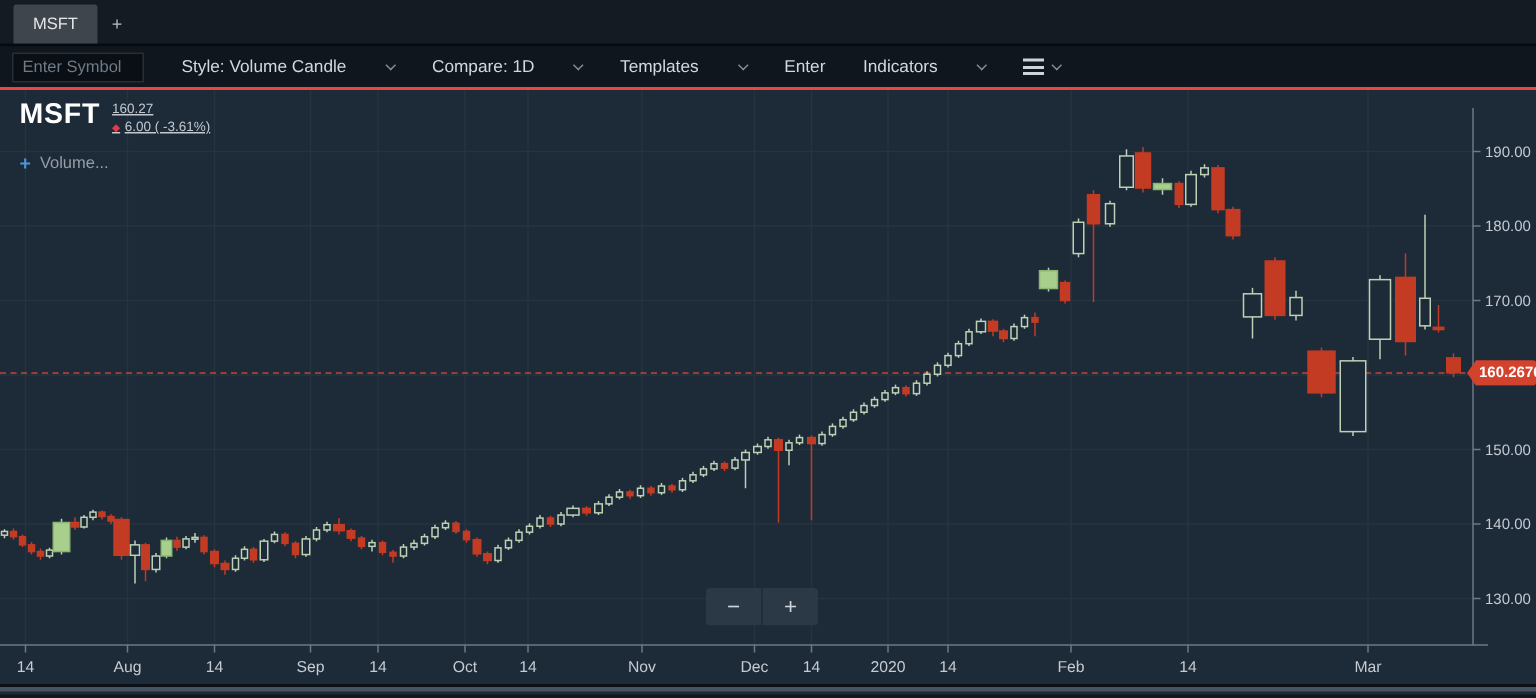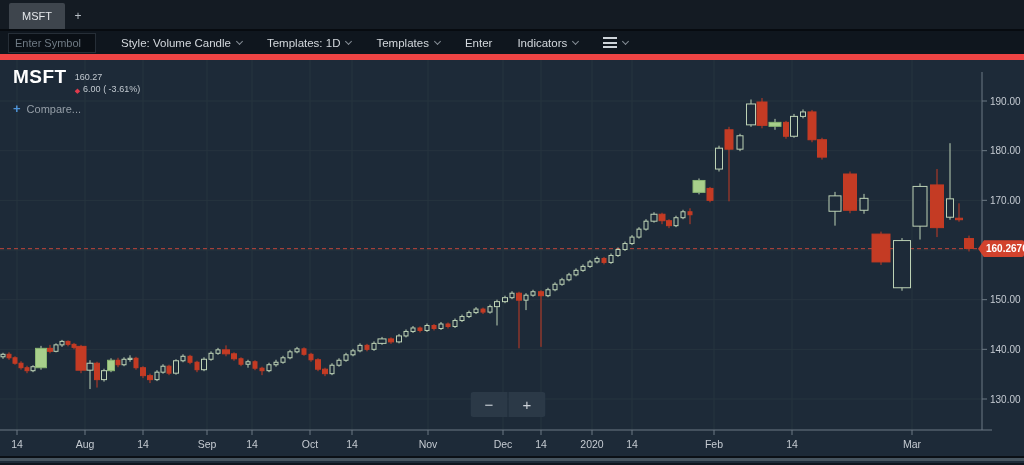--- a/index.html
+++ b/index.html
@@ -7,37 +7,37 @@
               font-family:"Liberation Sans", sans-serif; }
 
   
   .tabbar { height:31px; background:#141b23; display:flex; align-items:flex-end; border-bottom:2px solid #070b10; }
   .tab { margin-left:9px; height:26px; background:#3e454d; color:#e4e7ea; font-size:11px;
          display:flex; align-items:center; padding:0 13px; border-radius:2px 2px 0 0; }
   .newtab { width:26px; height:26px; color:#b9bfc6; font-size:12px; display:flex;
             align-items:center; justify-content:center; cursor:default; }
 
   
-  .toolbar { height:29px; background:#0f161e; display:flex; align-items:center; border-bottom:6px solid #ef4444; }
+  .toolbar { height:29px; background:#0f161e; display:flex; align-items:center; border-bottom:2px solid #ef4444; }
   .symbol-input { margin-left:8px; width:88px; height:20px; background:#0a0f15; border:1px solid #262e37;
                   color:#c7ced5; font-size:11px; padding:0 6px; outline:none; }
   .symbol-input::placeholder { color:#6f7a84; }
-  .tb-item { margin-left:25px; display:flex; align-items:center; color:#d3d8dd; font-size:11.5px; cursor:default; }
+  .tb-item { margin-left:25px; display:flex; align-items:center; color:#d3d8dd; font-size:11.5px; cursor:default;gap:21px; }
   .chev { width:5px; height:5px; border-right:1.5px solid #858d96; border-bottom:1.5px solid #858d96;
           transform:rotate(45deg); margin-left:6px; margin-top:-3px; display:inline-block; }
   .burger { display:inline-flex; flex-direction:column; gap:2.5px; margin-left:25px; }
   .burger i { display:block; width:14px; height:2px; background:#cdd3d9; }
 
   
   .chart { position:relative; width:1024px; height:403px; background:#1d2a38; }
   .chart svg { position:absolute; left:0; top:0; }
 
   .hdr { position:absolute; left:13px; top:6px; display:flex; align-items:flex-start; }
   .hdr .sym { color:#ffffff; font-size:19px; font-weight:bold; letter-spacing:.5px; }
-  .hdr .quote { margin-left:8px; margin-top:6px; font-size:9px; color:#c2c9d0; line-height:1.3; }
+  .hdr .quote { margin-left:8px; margin-top:1px; font-size:9px; color:#c2c9d0; line-height:1.3;text-decoration:underline; }
   .hdr .chg { display:flex; align-items:flex-end; }
   .diamond { color:#e13a4c; font-size:7px; margin-right:3px; }
 
   .compare { position:absolute; left:13px; top:41px; display:flex; align-items:center; cursor:default; }
   .compare .plus { color:#4f94d9; font-size:13px; font-weight:bold; }
   .compare .lbl { color:#959ea7; font-size:11px; margin-left:6px; }
 
   .zoomctl { position:absolute; left:508px; top:332px; transform:translateX(-50%);
              display:flex; gap:1px; border-radius:3px; overflow:hidden; }
   .zbtn { width:37px; height:25px; background:#2b3947; color:#cdd3d9; font-size:15px;
@@ -61,21 +61,21 @@
   <div class="newtab">+</div>
 </div>
 
 <div class="toolbar">
   <input class="symbol-input" placeholder="Enter Symbol" style="">
   <div class="tb-item">
     <span>Style: Volume Candle</span>
     <span class="chev"></span>
   </div>
   <div class="tb-item">
-    <span>Templates: 1D</span>
+    <span>Compare: 1D</span>
     <span class="chev"></span>
   </div>
   <div class="tb-item">
     <span>Templates</span>
     <span class="chev"></span>
   </div>
   <div class="tb-item">
     <span>Enter</span>
   </div>
   <div class="tb-item">
@@ -411,21 +411,21 @@
       <div>160.27</div>
       <div class="chg">
         <span class="diamond">◆</span>
         <span>6.00 ( -3.61%)</span>
       </div>
     </div>
   </div>
 
   <div class="compare">
     <span class="plus">+</span>
-    <span class="lbl">Compare...</span>
+    <span class="lbl">Volume...</span>
   </div>
 
   <div class="zoomctl">
     <div class="zbtn">−</div>
     <div class="zbtn">+</div>
   </div>
 
   <div class="price-tag" id="price-tag" style="top: 180.172px;">160.2676</div>
 
   <div class="bstrip"></div>

